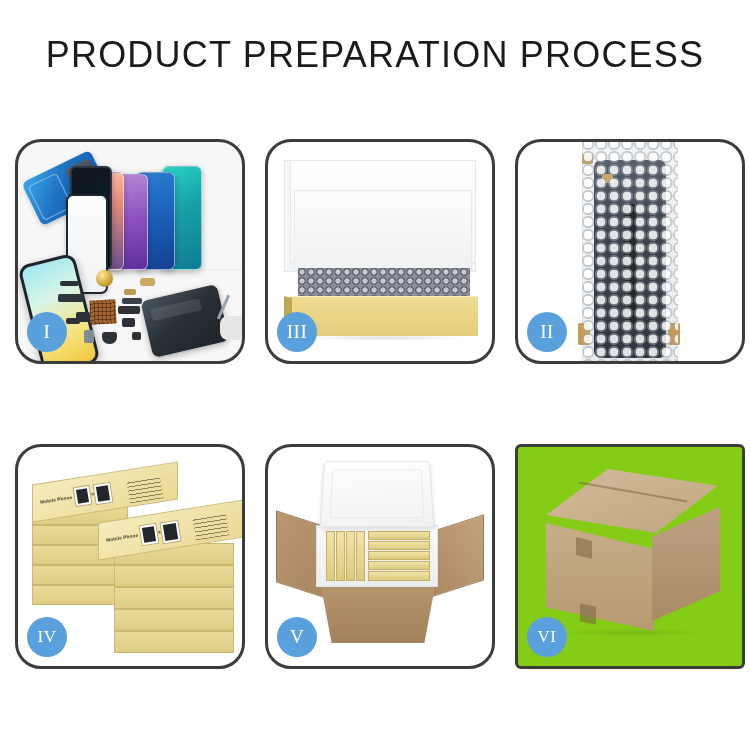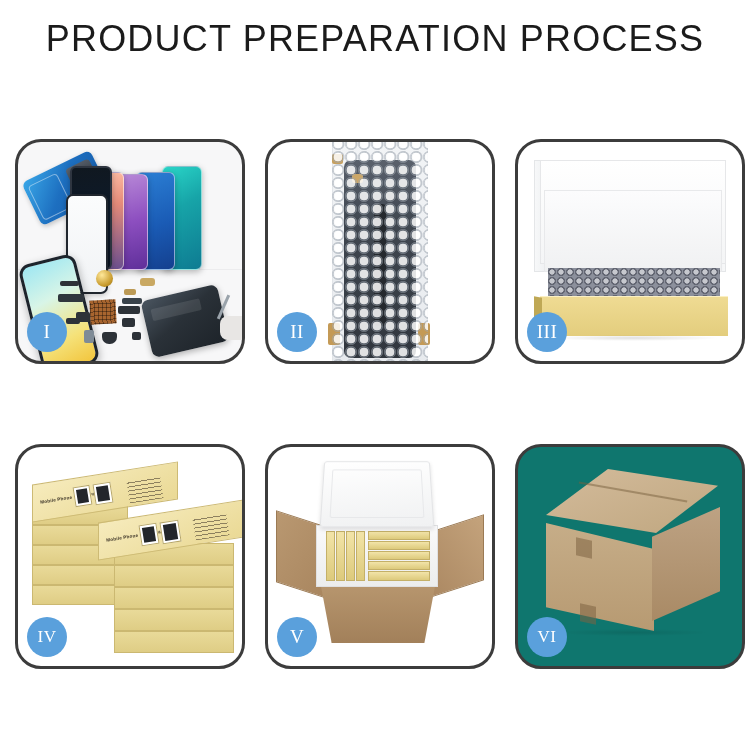--- a/index.html
+++ b/index.html
@@ -6,21 +6,21 @@
   html, body { margin: 0; padding: 0; }
   body {
     width: 750px; height: 750px;
     background: #ffffff;
     font-family: "Liberation Sans", sans-serif;
     overflow: hidden;
     position: relative;
   }
 
   
-  .header { width: 750px; padding-top: 20px; text-align: center; }
+  .header { width: 750px; padding-top: 36px; text-align: center; }
   .title {
     font-size: 36px; font-weight: 400; letter-spacing: 1.2px;
     color: #1b1b1b; line-height: 1.05; white-space: nowrap;
   }
   .subtitle {
     margin-top: 13px; font-size: 14.5px; font-weight: 400;
     color: #232323; letter-spacing: .15px; white-space: nowrap;
   }
 
   
@@ -317,21 +317,21 @@
   .ybox.h4 { left:42px; top:30px; width:62px; height:9px; }
   .ybox.h5 { left:42px; top:40px; width:62px; height:10px; }
   .carton5 {
     position:absolute; left:52px; top:134px; width:116px; height:62px;
     background: linear-gradient(180deg,#b8976f,#a2805a);
     clip-path: polygon(0 0, 100% 0, 90% 100%, 10% 100%);
     z-index:3; border-top:1px solid #cdb18d;
   }
 
   
-  .p6 { background:#0f766e; }
+  .p6 { background:#84cc16;border-radius:6px; }
   .c6-top {
     position:absolute; left:28px; top:22px; width:172px; height:64px;
     background: linear-gradient(160deg,#d3bb9b,#c0a780);
     clip-path: polygon(36% 0, 100% 26%, 64% 100%, 0 72%);
   }
   .c6-seam {
     position:absolute; left:60px; top:44px; width:110px; height:2px;
     background: rgba(120,95,62,.5); transform: rotate(10deg);
   }
   .c6-left {
@@ -392,43 +392,43 @@
       <div class="chip s9"></div>
       <div class="chip s10"></div>
       <div class="tool">
         <div class="tip"></div>
         <div class="hand"></div>
       </div>
     </div>
     <div class="badge n1">I</div>
   </div>
 
-  <div class="panel p2">
-    <div class="panel-stage">
-      <div class="bubblebag"></div>
-      <div class="inner-part"></div>
-      <div class="tab-tl"></div>
-      <div class="tab-bl"></div>
-      <div class="tab-br"></div>
-      <div class="bubble-overlay"></div>
-    </div>
-    <div class="badge n2">II</div>
-  </div>
-
   <div class="panel p3">
     <div class="panel-stage">
       <div class="lid-flapL"></div>
       <div class="lid-flapR"></div>
       <div class="lid-back"></div>
       <div class="foam-sheet"></div>
       <div class="bubble-fill"></div>
       <div class="box-front"></div>
       <div class="box-shadow3"></div>
     </div>
     <div class="badge n3">III</div>
+  </div>
+
+  <div class="panel p2">
+    <div class="panel-stage">
+      <div class="bubblebag"></div>
+      <div class="inner-part"></div>
+      <div class="tab-tl"></div>
+      <div class="tab-bl"></div>
+      <div class="tab-br"></div>
+      <div class="bubble-overlay"></div>
+    </div>
+    <div class="badge n2">II</div>
   </div>
 
   <div class="panel p4">
     <div class="panel-stage">
       <div class="stack">
         <div class="sbox l5">
             <span class="side"></span>
           </div>
         <div class="sbox l4">
             <span class="side"></span>

